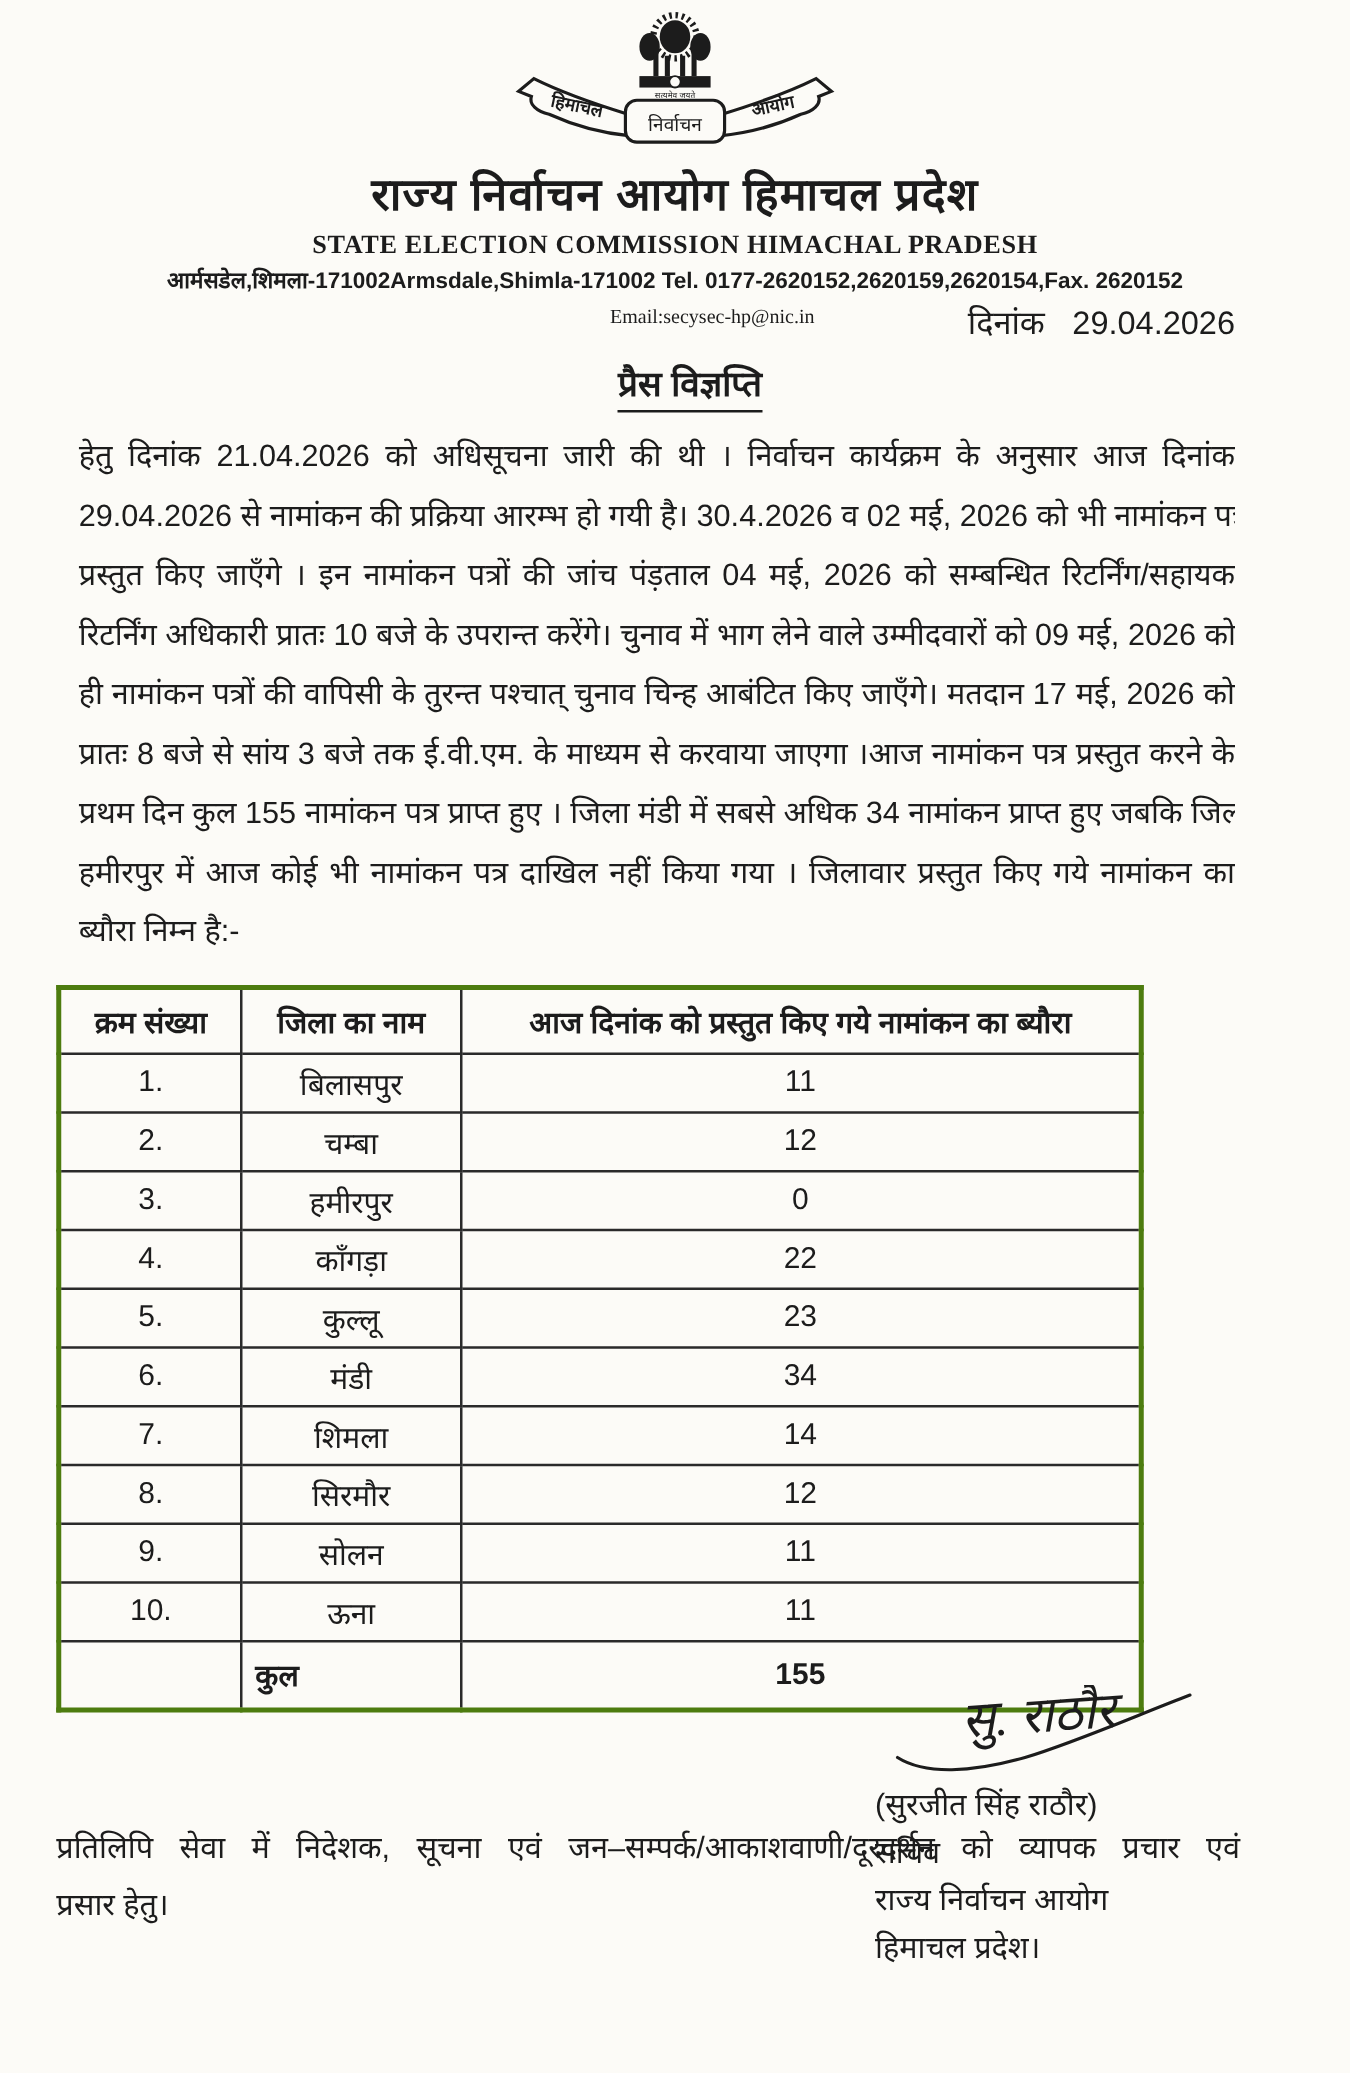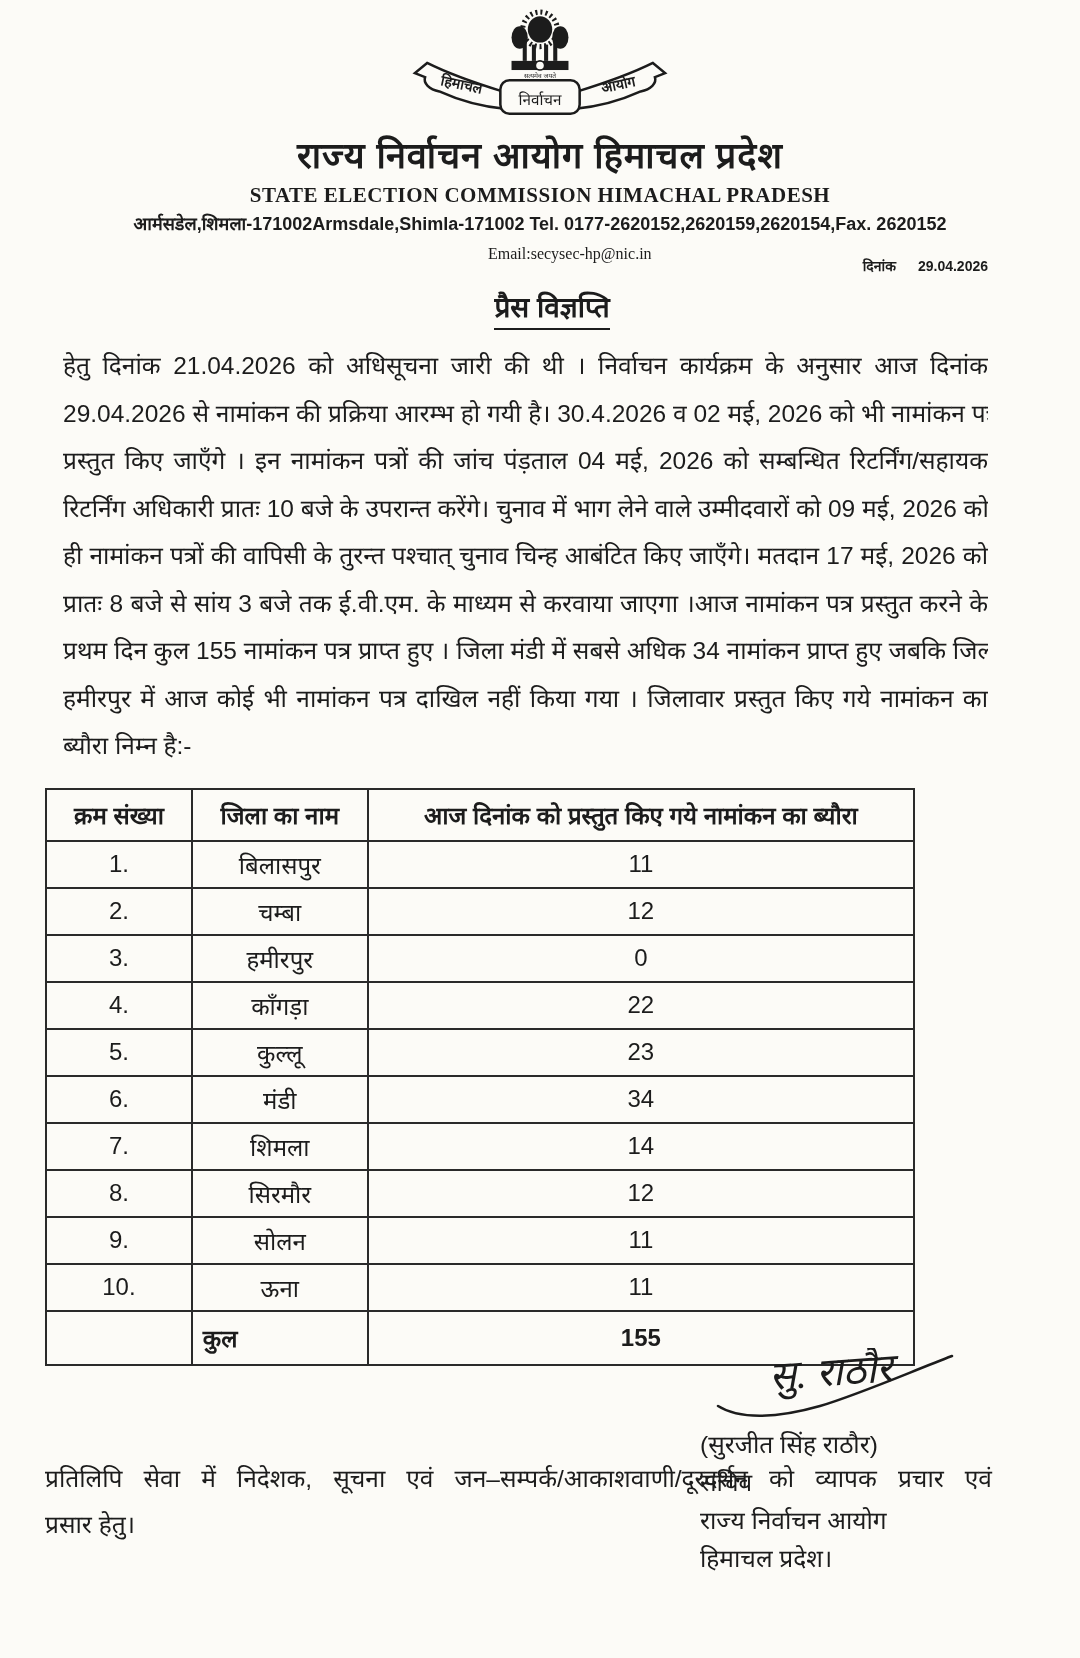--- a/index.html
+++ b/index.html
@@ -20,42 +20,42 @@
     font-size:36px; font-weight:700; letter-spacing:1px; margin-top:2px;
   }
   .org-english {
     font-family:"Liberation Serif","DejaVu Serif",serif;
     font-size:21px; font-weight:700; letter-spacing:.5px; margin-top:4px;
   }
   .address { font-size:18px; font-weight:600; margin-top:3px; }
   .contact-row { position:relative; height:32px; margin-top:4px;margin-left:30px; }
   .email { position:absolute; left:458px; top:6px; font-size:16px;
            font-family:"Liberation Serif","DejaVu Serif",serif; }
-  .date-wrap { position:absolute; right:92px; top:17px; font-size:14px; font-weight:700; }
+  .date-wrap { position:absolute; right:92px; top:0; font-size:26px; font-weight:400; }
   .date-wrap .date-label { margin-right:22px; }
   
   .title-row { text-align:center; margin-top:16px; }
   .doc-title {
     display:inline-block; font-size:28px; font-weight:600;
     border-bottom:2px solid #1c1c1c; padding-bottom:3px;margin-left:24px;
   }
   
   .body-text { margin:12px 92px 0 63px; font-size:24.5px; overflow:hidden; }
   .body-text .line {
     height:47.5px; line-height:47.5px;
     text-align:justify; text-align-last:justify;
     white-space:nowrap;
   }
   .body-text .line.indent { padding-left:232px; }
   .body-text .line.plain { text-align:left; text-align-last:left; }
   
   table.nom-table {
     margin:18px 0 0 45px; width:870px;
     border-collapse:collapse; font-size:24px;
-    border:2px solid #4d7c0f;
+    border:4px solid #4d7c0f;
   }
   .nom-table th, .nom-table td {
     border:2px solid #2a2a2a; text-align:center; padding:0;
   }
   .nom-table th { font-weight:600; height:50px; }
   .nom-table td { height:45px; }
   .col-sn { width:145px; }
   .col-district { width:175px; }
   .col-count { width:550px; }
   .total-row td { font-weight:700; height:52px; }

